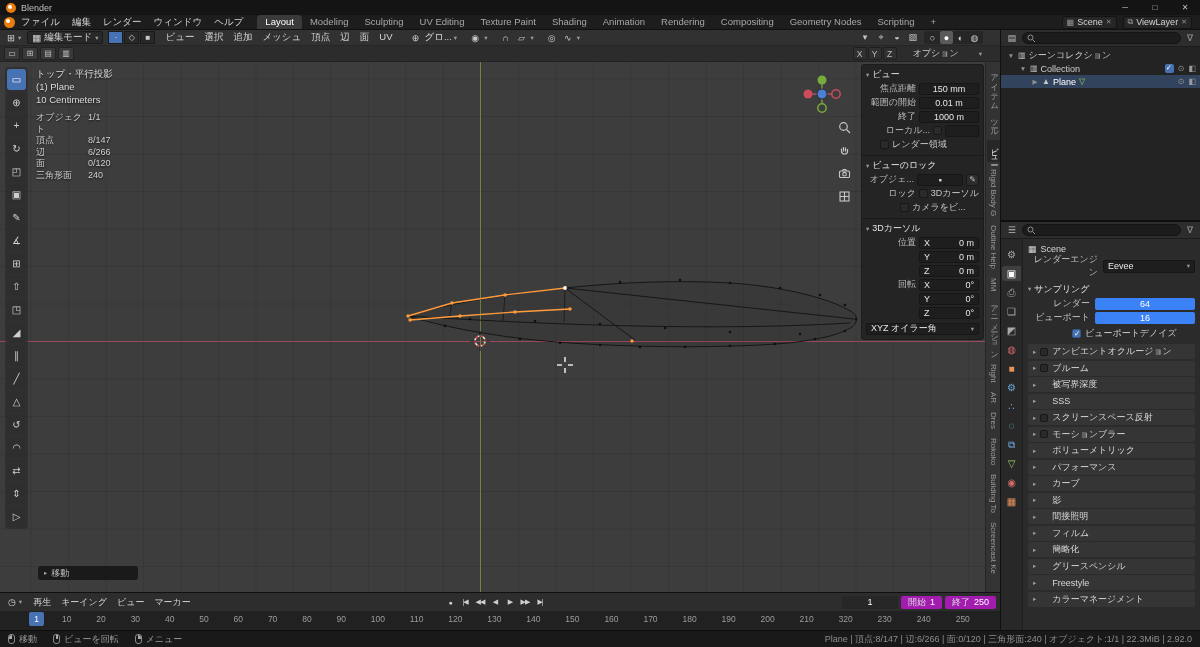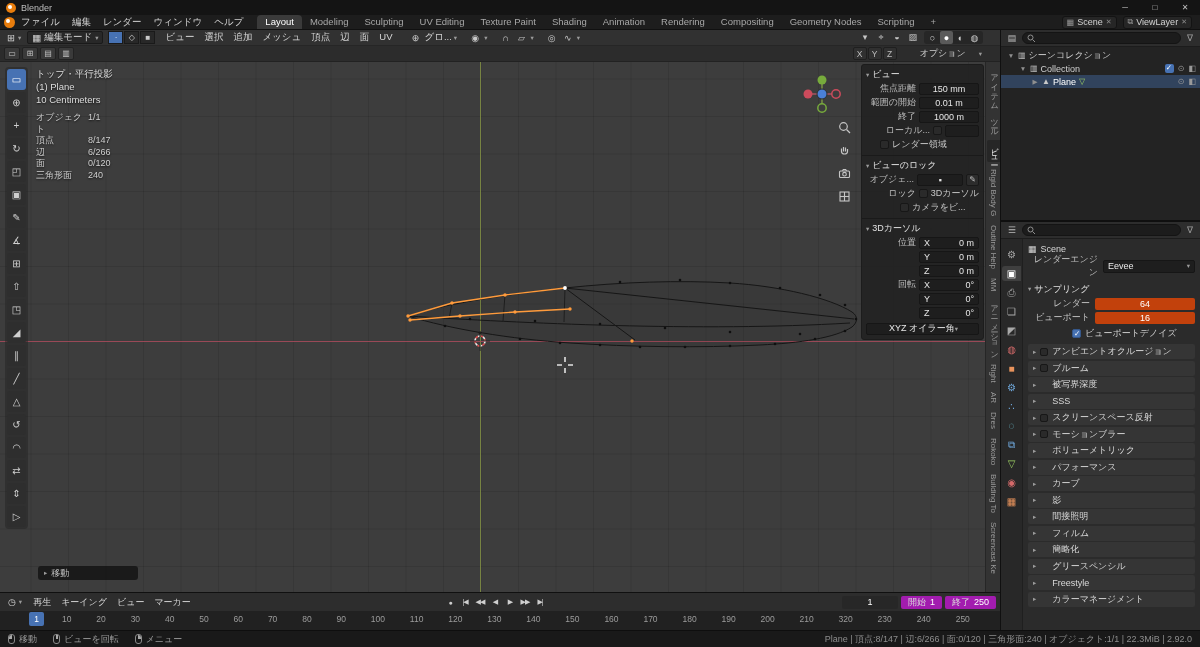--- a/index.html
+++ b/index.html
@@ -41,21 +41,21 @@
 .hgrp{display:flex;align-items:center;gap:2px;margin-left:9px}
 .hicon{width:14px;text-align:center;color:#c8c8c8;font-size:9px}
 .vph-right{margin-left:auto;display:flex;align-items:center;gap:4px;padding-right:14px}
 .ribtn{width:14px;text-align:center;color:#c6c6c6;font-size:9px}
 .spheres{display:flex;gap:1px;background:#262626;border-radius:3px;padding:0 2px}
 .sphere{width:13px;height:13px;display:flex;align-items:center;justify-content:center;font-size:9px;color:#cfcfcf;border-radius:2px}
 .sphere.active{background:#5a5a5a;color:#fff}
 .tsbtn{width:16px;height:13px;background:#3a3a3a;border:1px solid #222;border-radius:2px;display:flex;align-items:center;justify-content:center;color:#c5c5c5;font-size:8px}
 .ts-right{margin-left:auto;display:flex;align-items:center;gap:2px;padding-right:14px}
 .axis-btn{width:14px;height:13px;background:#303030;border:1px solid #1f1f1f;border-radius:2px;display:flex;align-items:center;justify-content:center;color:#bdbdbd;font-size:8.5px}
-.opt{margin-left:21px;display:flex;gap:13px;align-items:center;color:#cfcfcf}
+.opt{margin-left:14px;display:flex;gap:20px;align-items:center;color:#cfcfcf}
 
 .canvas{position:relative;flex:1;overflow:hidden;background-color:#3d3d3d;background-image:linear-gradient(rgba(0,0,0,.1) 1px,transparent 1px),linear-gradient(90deg,rgba(0,0,0,.1) 1px,transparent 1px);background-size:37.5px 37.5px;background-position:30.5px 16.5px}
 .axis-h{position:absolute;left:0;right:0;top:279px;height:1px;background:#9e4a58;opacity:.95}
 .axis-v{position:absolute;top:0;bottom:0;left:480px;width:1px;background:#7a8742;opacity:.95}
 .mesh-svg{position:absolute;inset:0;width:100%;height:100%;pointer-events:none}
 .vp-toolbar{position:absolute;left:5px;top:5px;display:flex;flex-direction:column;gap:2px;background:rgba(38,38,38,.55);padding:2px;border-radius:4px;z-index:5}
 .tool-btn{width:19px;height:21px;display:flex;align-items:center;justify-content:center;background:#2e2e2e;border-radius:3px;color:#cfcfcf;font-size:10px}
 .tool-btn.active{background:#4772b3;color:#fff}
 .view-info{position:absolute;left:36px;top:5px;color:#dedede;font-size:9.5px;line-height:13px;text-shadow:0 1px 2px rgba(0,0,0,.7);z-index:4}
 .vp-stats{position:absolute;left:36px;top:50px;font-size:9px;color:#cfcfcf;line-height:11.5px;text-shadow:0 1px 2px rgba(0,0,0,.7);z-index:4}
@@ -68,21 +68,21 @@
 .npanel{position:absolute;right:16px;top:2px;width:123px;background:rgba(35,35,35,.97);border:1px solid #1c1c1c;border-radius:3px;font-size:9px;z-index:6}
 .np-sec{padding:3px 4px 4px;border-bottom:1px solid #1a1a1a}
 .np-sec:last-child{border-bottom:none}
 .np-head{display:flex;align-items:center;gap:3px;color:#e2e2e2;height:13px}
 .np-row{display:flex;align-items:center;height:13px;margin-top:1px;gap:3px}
 .np-label{flex:1;text-align:right;color:#bdbdbd;white-space:nowrap;overflow:hidden}
 .np-field{width:60px;height:12px;background:#1e1e1e;border:1px solid #161616;border-radius:2px;display:flex;align-items:center;justify-content:center;color:#e6e6e6;flex:none;overflow:hidden}
 .np-field.axis{justify-content:space-between;padding:0 4px}
 .np-field.w46{width:46px}
 .np-field.w34{width:34px}
-.np-field.wide{width:100%;justify-content:flex-end;padding:0 20px}
+.np-field.wide{width:100%;justify-content:space-between;padding:0 4px}
 .np-btn{width:13px;height:12px;background:#2c2c2c;border:1px solid #191919;border-radius:2px;display:flex;align-items:center;justify-content:center;color:#bdbdbd;font-size:8px;flex:none}
 .np-text{color:#c8c8c8;white-space:nowrap;overflow:hidden}
 .chk{width:9px;height:9px;background:#2a2a2a;border:1px solid #171717;border-radius:2px;flex:none;position:relative}
 .chk.on{background:#4772b3;border-color:#35578a}
 .chk.on::after{content:"✓";position:absolute;left:1px;top:-1.5px;font-size:7.5px;color:#fff}
 
 .vtabs{position:absolute;right:0;top:0;bottom:0;width:15px;background:#333;border-left:1px solid #262626;display:flex;flex-direction:column;align-items:center;padding-top:5px;gap:5px;z-index:7}
 .vtab{writing-mode:vertical-rl;font-size:8px;color:#9b9b9b;padding:2px 1px;border-radius:2px 0 0 2px;white-space:nowrap}
 .vtab.active{background:#262626;color:#ededed}
 
@@ -123,21 +123,21 @@
 .rail-icon.active{background:#3f3f3f;color:#fff}
 .c-orange{color:#e8935c}.c-blue{color:#6fa8dc}.c-green{color:#9ccf63}.c-red{color:#d56a6a}.c-cyan{color:#6fc7d8}
 .pr-content{flex:1;padding:3px 5px;font-size:9px;overflow:hidden}
 .crumb{display:flex;align-items:center;gap:4px;height:14px;color:#d6d6d6}
 .engine{display:flex;align-items:center;height:16px;gap:5px;margin:2px 0 3px}
 .engine .elbl{flex:1;text-align:right;color:#c0c0c0}
 .dd-field{width:92px;height:13px;background:#1e1e1e;border:1px solid #161616;border-radius:2px;display:flex;align-items:center;justify-content:space-between;padding:0 4px;color:#e8e8e8}
 .psec-head{display:flex;align-items:center;gap:3px;height:14px;color:#e0e0e0;margin-top:8px}
 .prow{display:flex;align-items:center;height:13px;margin-top:1px;gap:5px}
 .prow .lbl{flex:0 0 62px;text-align:right;color:#c0c0c0}
-.prow .val{flex:1;height:12px;background:#c2410c;border-radius:2px;display:flex;align-items:center;justify-content:center;color:#fff}
+.prow .val{flex:1;height:12px;background:#3b82f6;border-radius:2px;display:flex;align-items:center;justify-content:center;color:#fff}
 .pcheck{display:flex;align-items:center;gap:4px;height:13px;margin:3px 0 4px 44px;color:#d0d0d0}
 .sec{height:15px;background:#353535;border-radius:2px;margin-top:1.5px;display:flex;align-items:center;gap:4px;padding:0 5px;color:#d8d8d8;white-space:nowrap;overflow:hidden}
 .sec-chk{visibility:hidden;width:8px;height:8px;background:#2a2a2a;border:1px solid #171717;border-radius:2px;flex:none}
 .sec-chk.checkbox{visibility:visible}
 
 .statusbar{height:17px;background:#191919;border-top:1px solid #0e0e0e;display:flex;align-items:center;padding:0 8px;gap:16px;font-size:9px;color:#9a9a9a}
 .hint{display:flex;align-items:center;gap:4px}
 .mouse{width:7px;height:10px;border:1px solid #8a8a8a;border-radius:3px;position:relative;flex:none}
 .m-l::before{content:"";position:absolute;left:0;top:0;width:3px;height:4px;background:#aaa;border-radius:3px 0 0 0}
 .m-m::before{content:"";position:absolute;left:2px;top:0;width:2px;height:4px;background:#aaa}

